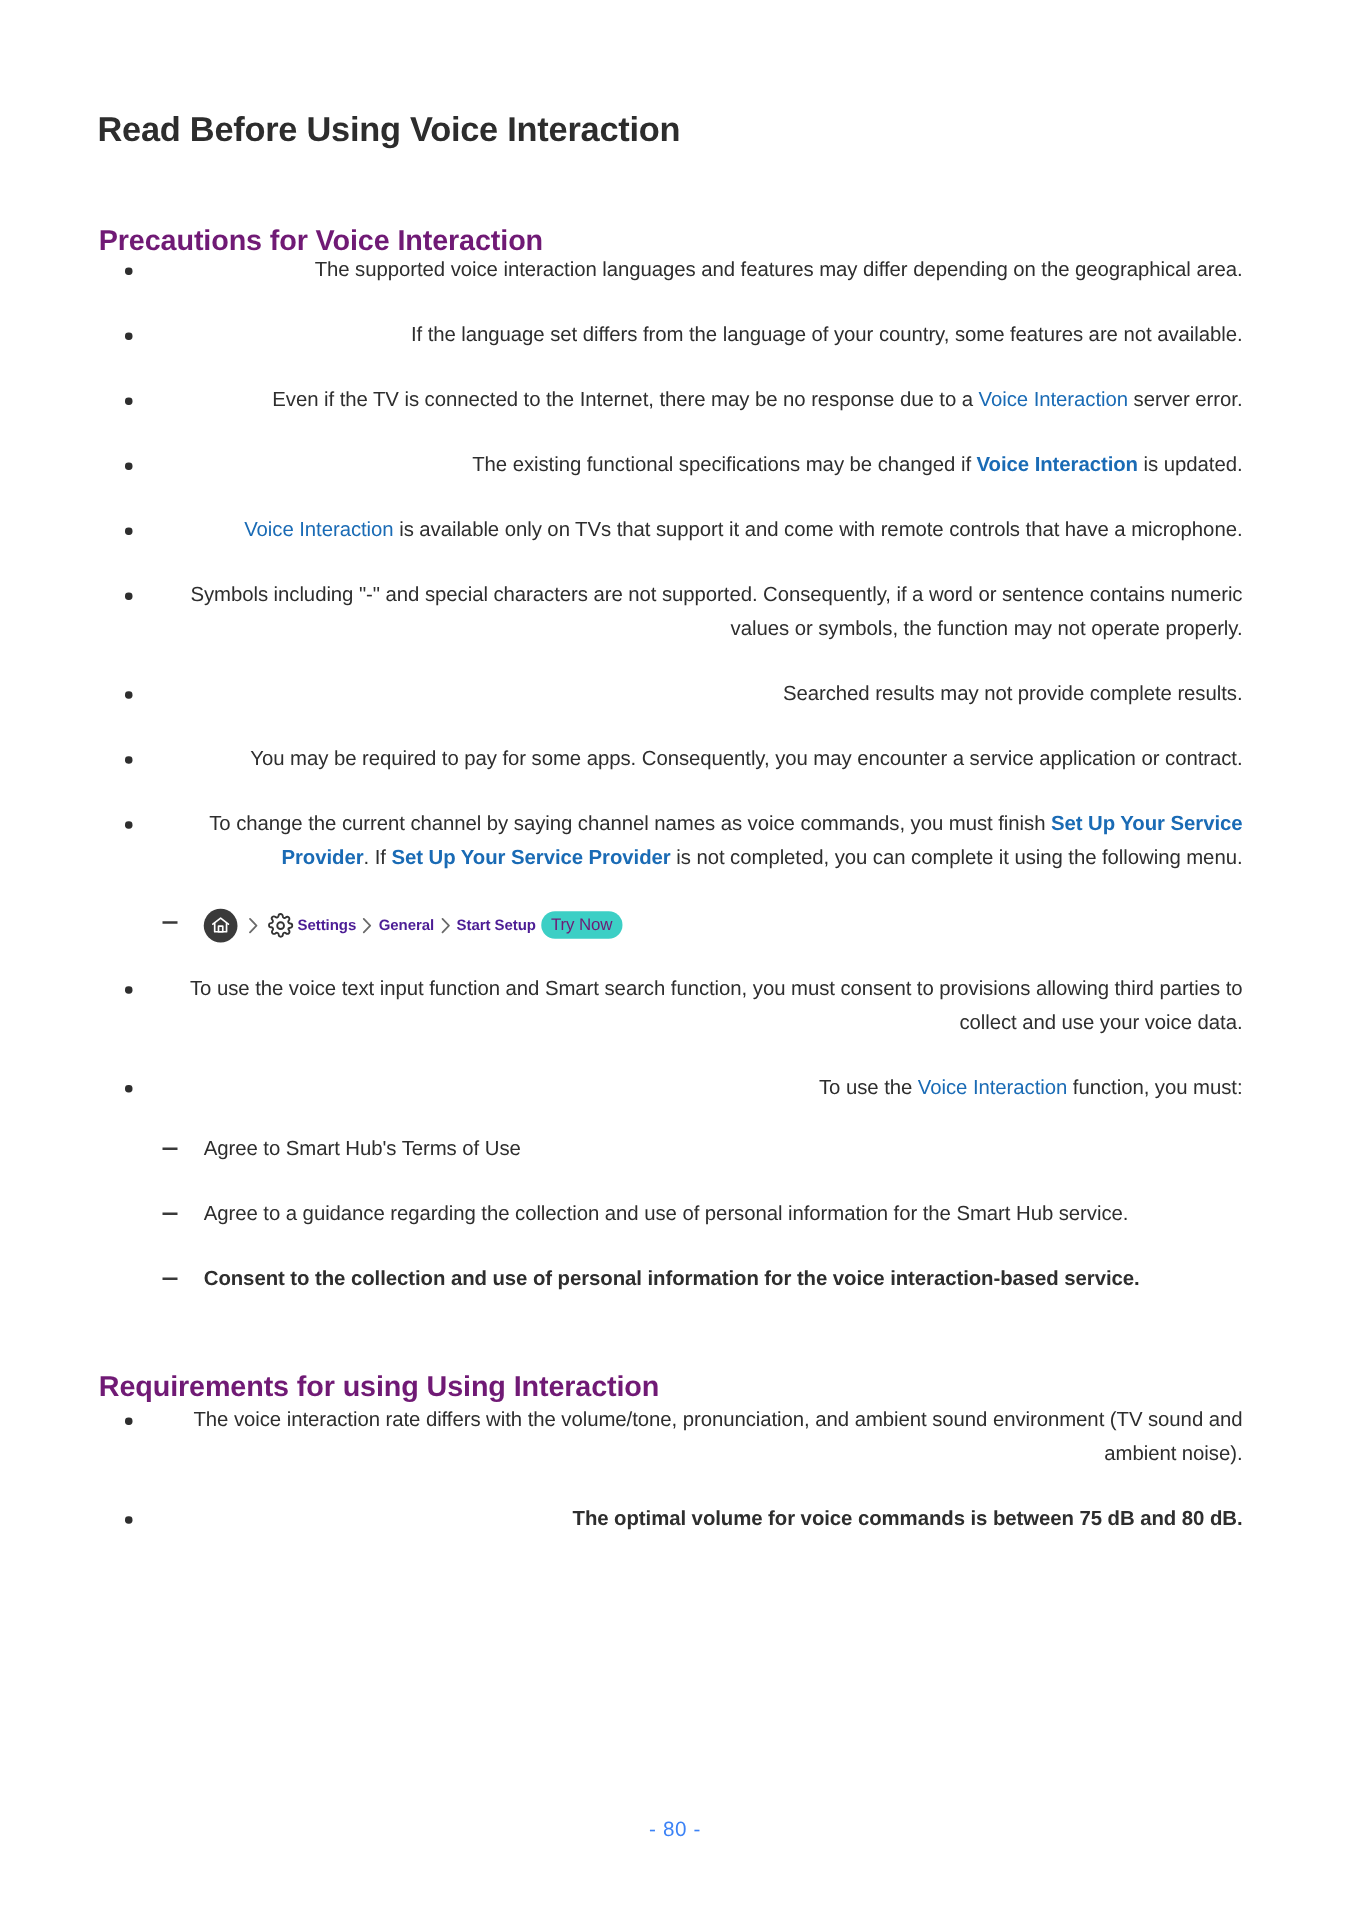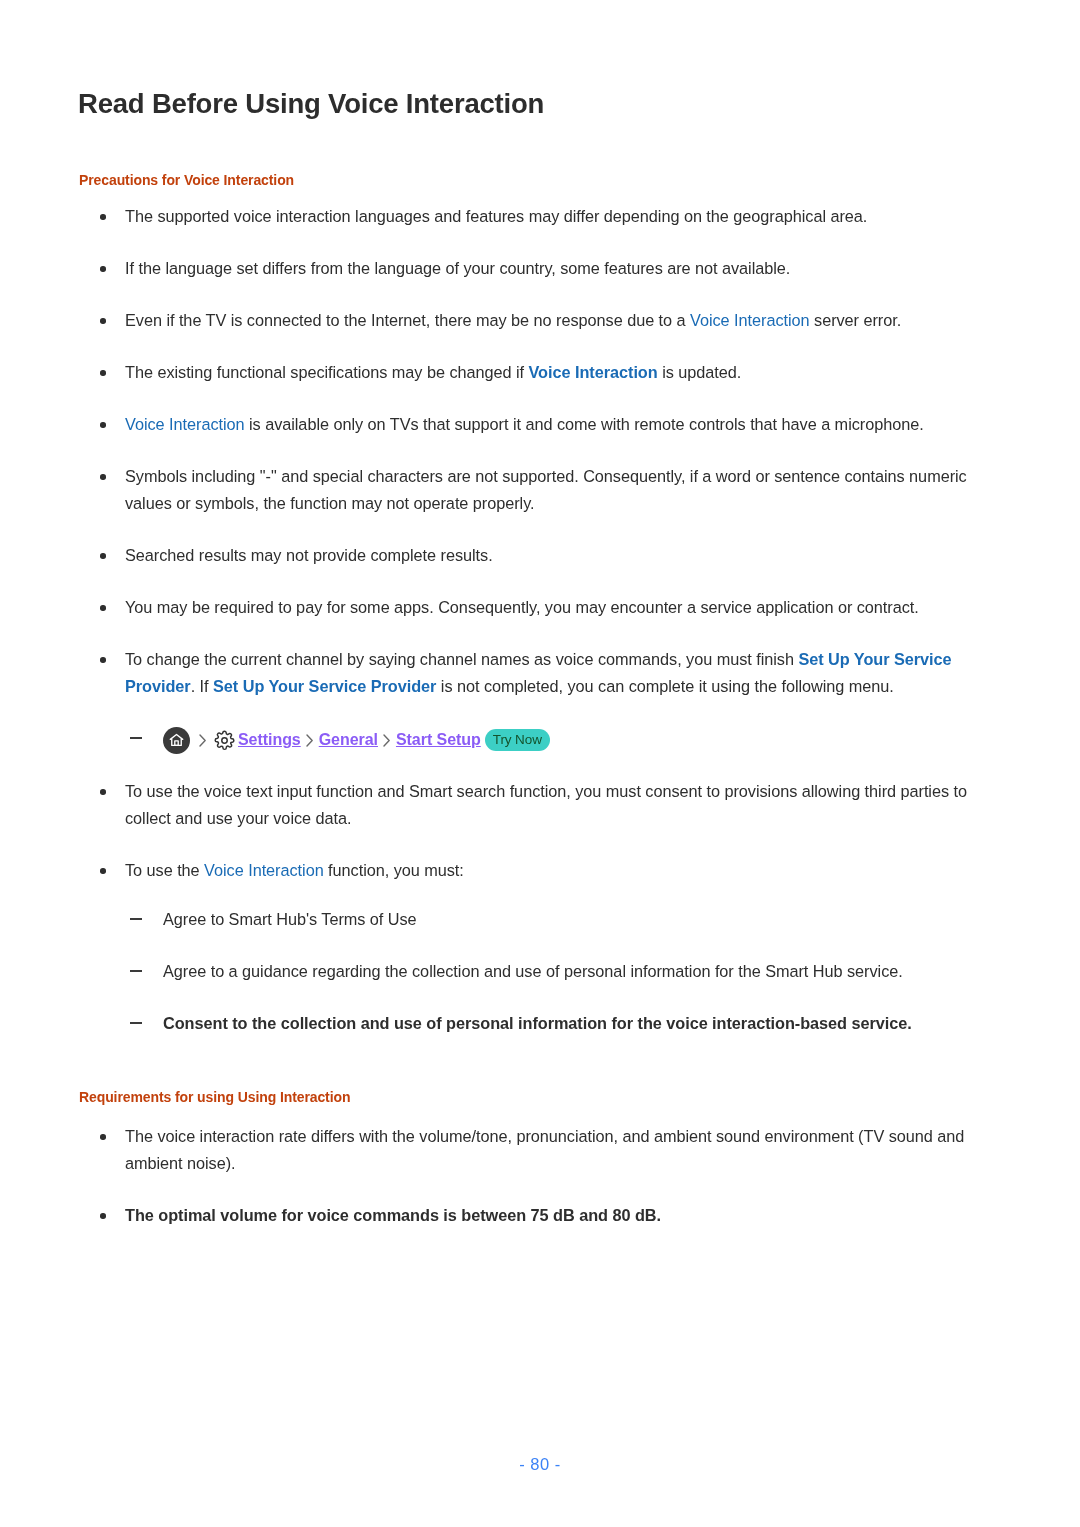--- a/index.html
+++ b/index.html
@@ -31,23 +31,23 @@
     left: 78px;
     top: 70px;
     font-size: 27.5px;
     font-weight: 600;
     letter-spacing: -0.2px;
     color: #2d2d2d;
     white-space: nowrap;
   }
 
   .section-heading {
-    font-size: 14px;
+    font-size: 23px;
     font-weight: 600;
-    color: #c2410c;
+    color: #701a75;
     letter-spacing: -0.1px;
     white-space: nowrap;
   }
 
   #heading-precautions {
     position: absolute;
     left: 79px;
     top: 160px;
   }
 
@@ -68,20 +68,21 @@
   #list-requirements { top: 1123px; }
 
   .bullet-item {
     position: relative;
     padding-left: 47px;
     margin-bottom: 25px;
     font-size: 16.3px;
     line-height: 27px;
     color: #2e2e2e;
     letter-spacing: -0.05px;
+    text-align: right;
   }
   .bullet-item:last-child { margin-bottom: 0; font-weight: bold; }
 
   .bullet-item > .marker-dot {
     position: absolute;
     left: 22px;
     top: 11px;
     width: 5.5px;
     height: 5.5px;
     border-radius: 50%;
@@ -156,33 +157,32 @@
     align-items: center;
     justify-content: center;
     width: 18px;
     height: 22px;
     flex: 0 0 auto;
     color: #6a6a6a;
   }
   .chev svg { display: block; }
 
   .menu-label {
-    color: #8b5cf6;
+    color: #4c1d95;
     font-weight: 700;
-    font-size: 16px;
+    font-size: 12px;
     white-space: nowrap;
-    text-decoration: underline;
   }
 
   .try-now {
     display: inline-flex;
     align-items: center;
     justify-content: center;
     background: #3ccfc5;
-    color: #14532d;
+    color: #701a75;
     font-size: 13.5px;
     font-weight: 400;
     border-radius: 11px;
     padding: 1px 8px 2px 8px;
     margin-left: 4px;
     height: 19px;
     line-height: 19px;
     white-space: nowrap;
     letter-spacing: -0.1px;
   }

